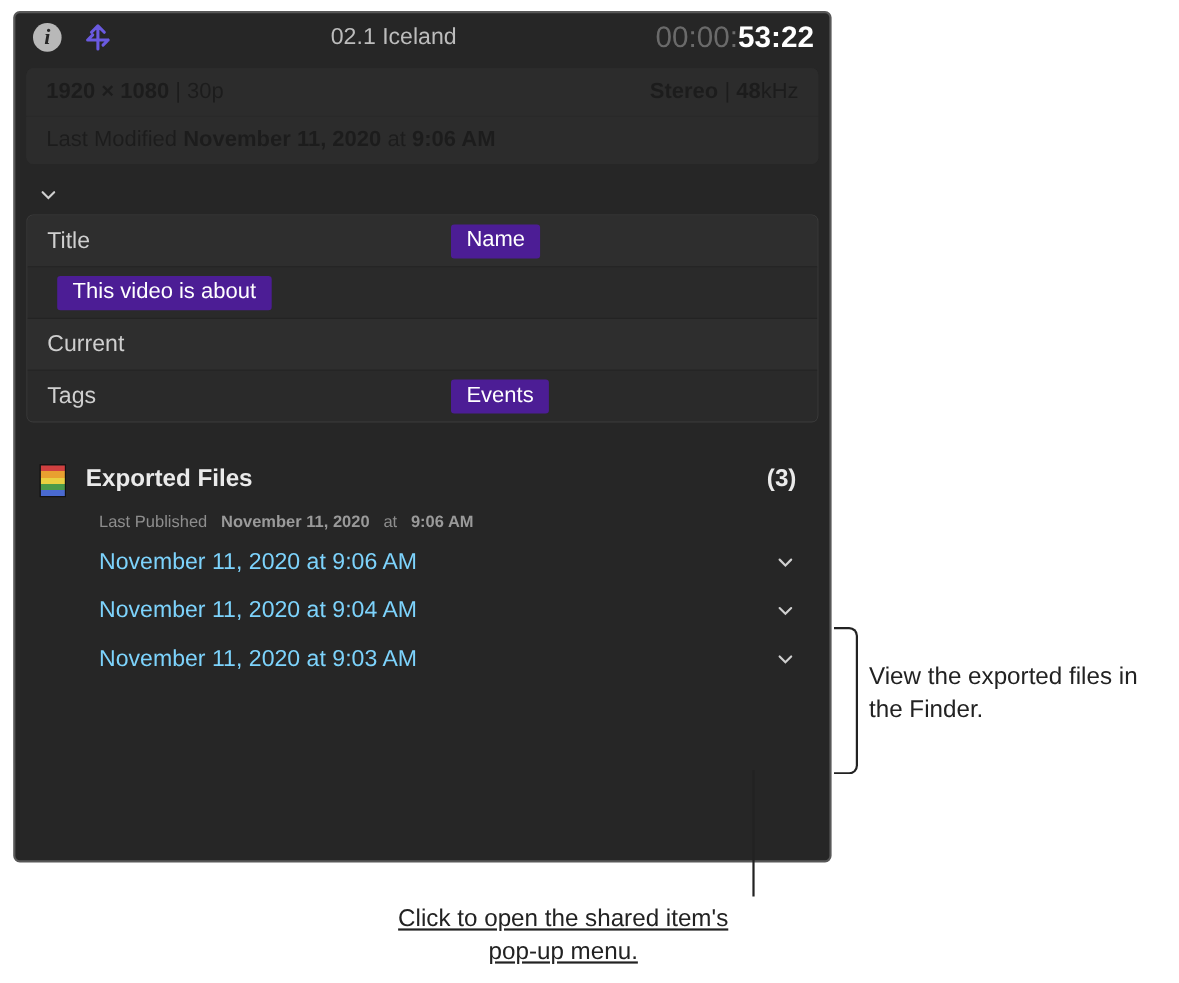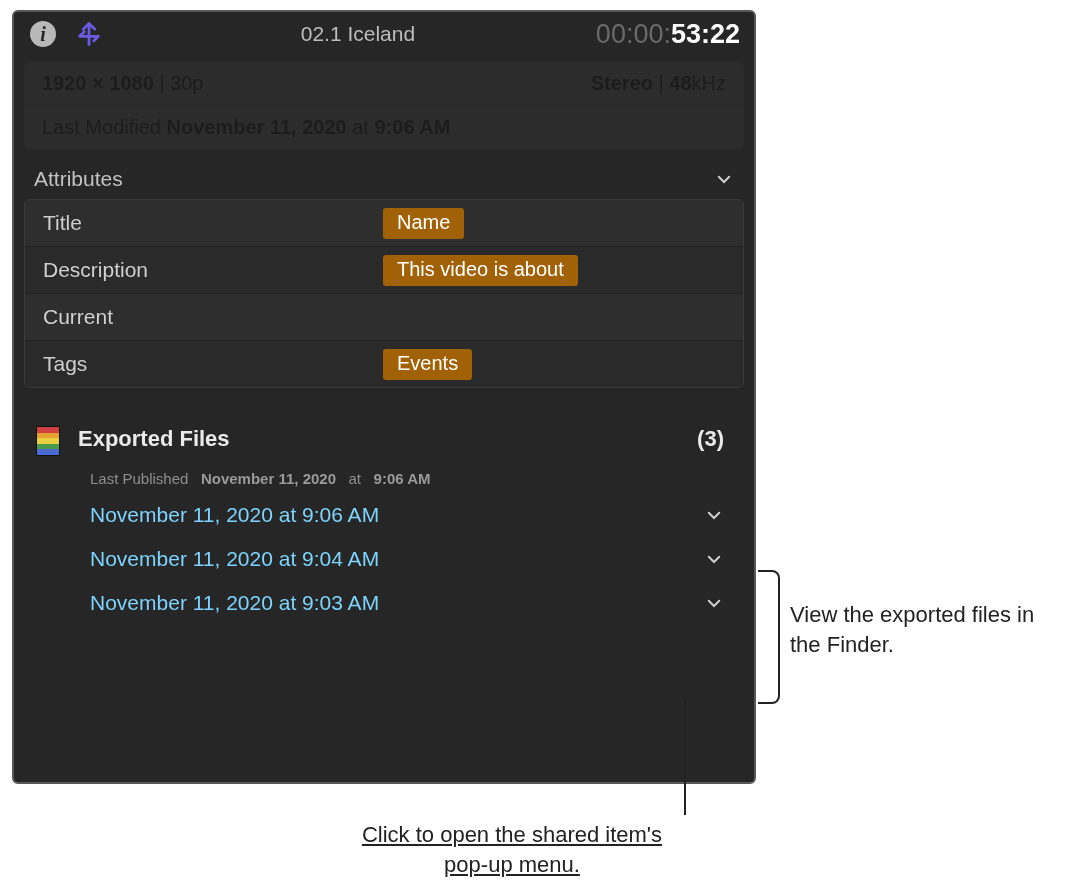--- a/index.html
+++ b/index.html
@@ -117,25 +117,26 @@
     padding-left: 18px;
     font-size: 21px;
     color: #cfcfcf;
   }
   .attr-value-cell {
     flex: 1;
     padding-right: 10px;
   }
   .token {
     display: inline-block;
-    background: #a16207;
+    background: #4c1d95;
     color: #ffffff;
     font-size: 20px;
     padding: 3px 14px 5px 14px;
     border-radius: 3px;
+    margin-left: 27px;
   }
 
   .exported {
     padding: 30px 22px 0 22px;
   }
   .exp-head {
     display: flex;
     align-items: flex-start;
     font-size: 22px;
   }
@@ -246,37 +247,35 @@
       <span class="bold">November 11, 2020</span>
       <span>&nbsp;</span>
       <span>at</span>
       <span>&nbsp;</span>
       <span class="bold">9:06 AM</span>
     </div>
     <div class="dim-overlay"></div>
   </div>
 
   <div class="section-header">
-    <span class="label">Attributes</span>
     <span class="chev">
       <svg viewBox="0 0 24 24">
           <path d="M5 9 L12 16 L19 9" stroke="#cfcfcf" stroke-width="2.6" fill="none" stroke-linecap="round"></path>
         </svg>
     </span>
   </div>
 
   <div class="attr-table">
     <div class="attr-row">
       <div class="attr-label">Title</div>
       <div class="attr-value-cell">
         <span class="token">Name</span>
       </div>
     </div>
     <div class="attr-row">
-      <div class="attr-label">Description</div>
       <div class="attr-value-cell">
         <span class="token">This video is about</span>
       </div>
     </div>
     <div class="attr-row">
       <div class="attr-label">Current</div>
     </div>
     <div class="attr-row">
       <div class="attr-label">Tags</div>
       <div class="attr-value-cell">

